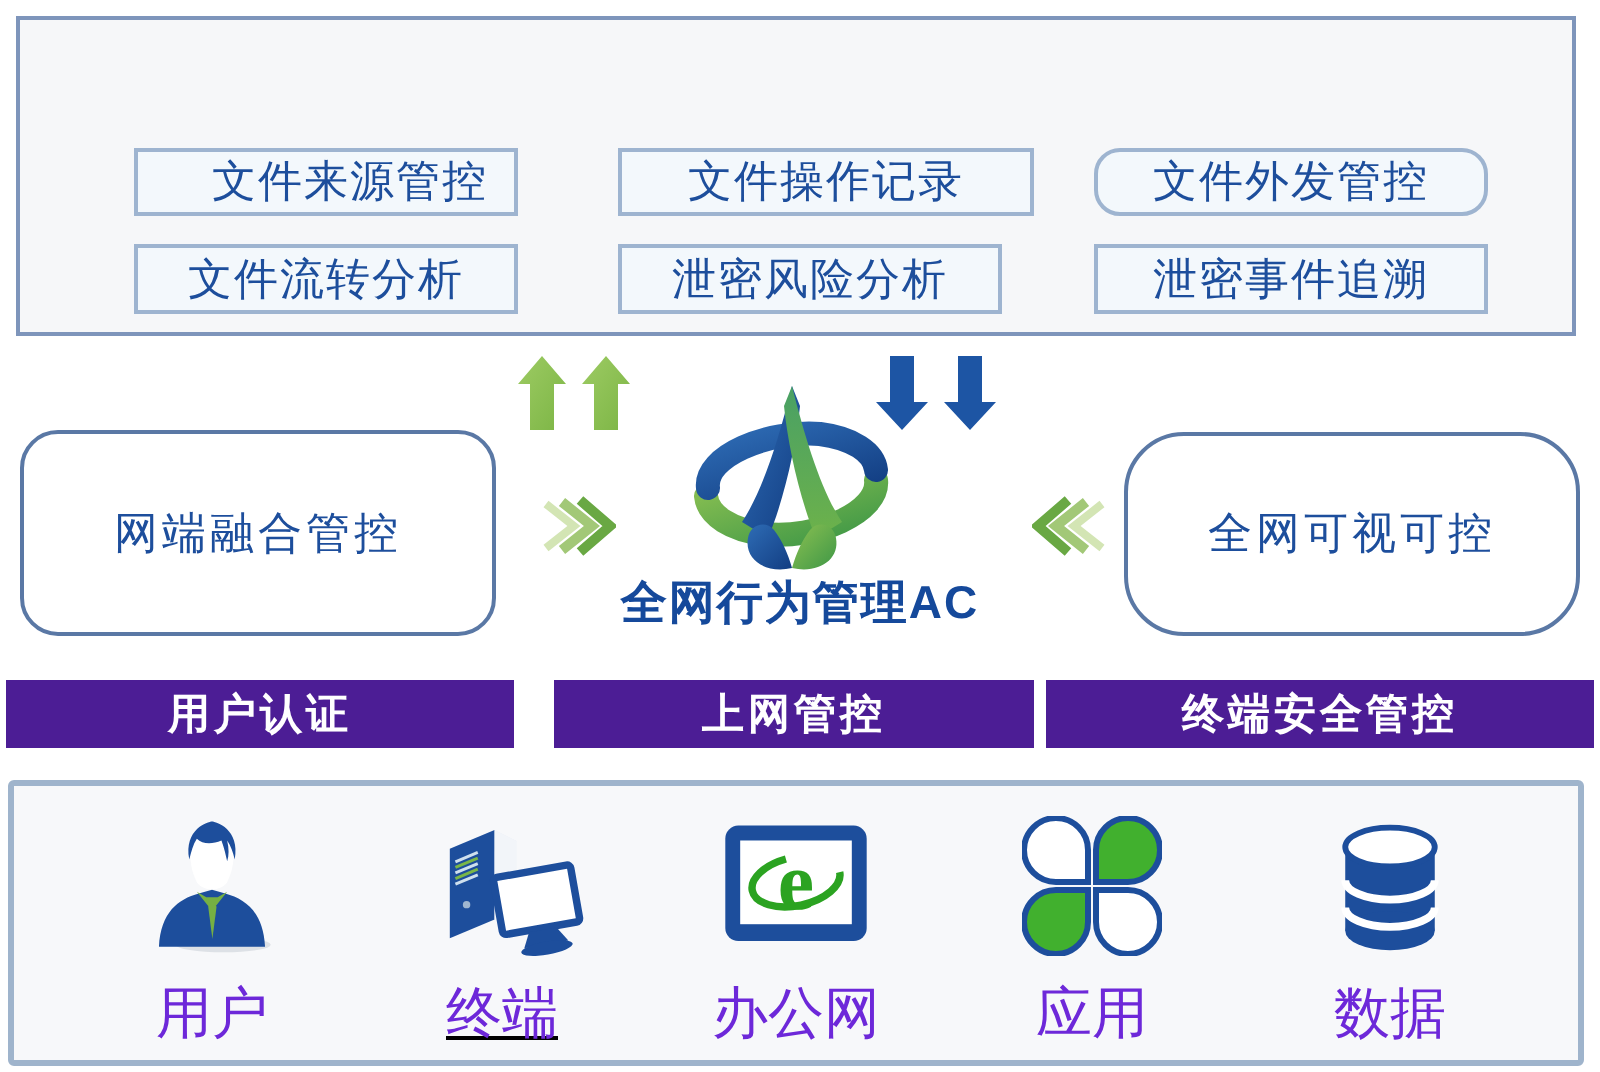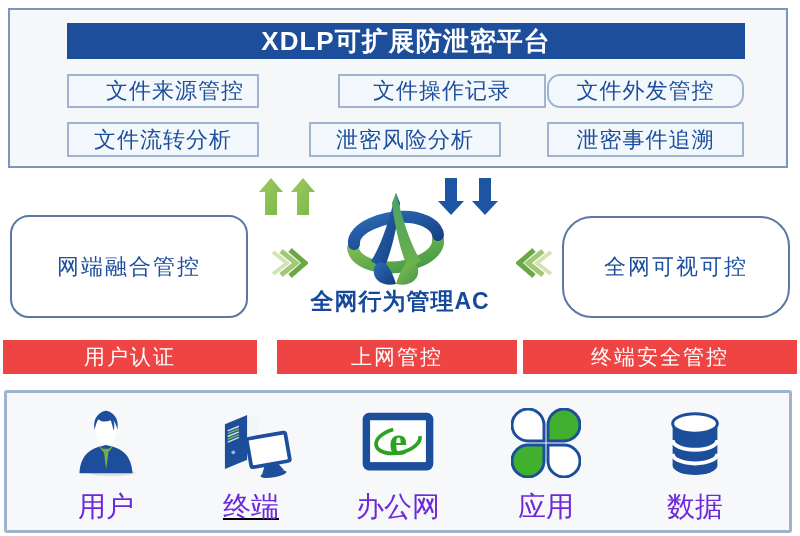--- a/index.html
+++ b/index.html
@@ -10,64 +10,61 @@
   
   .top-box{left:8px;top:8px;width:780px;height:160px;
            border:2px solid #7e95bb;background:#f6f7f9;}
   .header-bar{left:65px;top:21px;width:678px;height:36px;background:#1d4e9c;
               display:flex;align-items:center;justify-content:center;}
   .header-bar span{color:#ffffff;font-size:26px;font-weight:bold;letter-spacing:1px;}
   .module{border:2px solid #9eb4d0;background:#f3f8fc;color:#1d4e9c;
           font-size:22px;letter-spacing:1px;
           display:flex;align-items:center;justify-content:center;}
   .m0{left:65px;top:72px;width:192px;height:34px;padding-left:24px;}
-  .m1{left:307px;top:72px;width:208px;height:34px;margin-left:29px;}
+  .m1{left:307px;top:72px;width:208px;height:34px;}
   .m2{left:545px;top:72px;width:197px;height:34px;border-radius:13px;}
   .m3{left:65px;top:120px;width:192px;height:35px;}
   .m4{left:307px;top:120px;width:192px;height:35px;}
   .m5{left:545px;top:120px;width:197px;height:35px;}
 
   
   .side-box{border:2px solid #5a78a5;background:#ffffff;color:#1d4e9c;
             font-size:22px;letter-spacing:2px;
             display:flex;align-items:center;justify-content:center;}
   .side-left{left:10px;top:215px;width:238px;height:103px;border-radius:19px;}
   .side-right{left:562px;top:216px;width:228px;height:102px;border-radius:30px;}
   .up-arrows{left:259px;top:178px;}
   .down-arrows{left:438px;top:178px;}
   .ac-logo{left:344px;top:190px;}
   .chev-right{left:270px;top:246px;}
   .chev-left{left:516px;top:246px;}
   .ac-caption{left:295px;top:286px;width:210px;text-align:center;
               color:#15499b;font-size:23px;font-weight:bold;letter-spacing:1px;}
 
   
-  .gbar{background:#ef4444;color:#ffffff;font-size:21px;font-weight:normal;
+  .gbar{background:#4c1d95;color:#ffffff;font-size:21px;font-weight:bold;
         letter-spacing:2px;display:flex;align-items:center;justify-content:center;}
   .g0{left:3px;top:340px;width:254px;height:34px;}
   .g1{left:277px;top:340px;width:240px;height:34px;}
   .g2{left:523px;top:340px;width:274px;height:34px;}
 
   
   .bottom-box{left:4px;top:390px;width:788px;height:143px;
               border:3px solid #9fb4cc;border-radius:3px;background:#f7f8fa;}
   .asset{position:absolute;top:8px;width:130px;text-align:center;}
   .a0{left:34px;} .a1{left:179px;text-decoration:underline;} .a2{left:326px;} .a3{left:474px;} .a4{left:623px;}
   .icon-wrap{height:84px;display:flex;align-items:center;justify-content:center;}
   .asset-label{margin-top:3px;font-size:28px;color:#6d28d9;}
 </style>
 </head>
 <body>
 
 <div class="stage">
 
   <div class="abs top-box">
-    <div class="abs header-bar" style="left:57px;top:13px;">
-      <span>XDLP可扩展防泄密平台</span>
-    </div>
     <div class="abs module m0" style="left:57px;top:64px;">文件来源管控</div>
     <div class="abs module m1" style="left:299px;top:64px;">文件操作记录</div>
     <div class="abs module m2" style="left:537px;top:64px;">文件外发管控</div>
     <div class="abs module m3" style="left:57px;top:112px;">文件流转分析</div>
     <div class="abs module m4" style="left:299px;top:112px;">泄密风险分析</div>
     <div class="abs module m5" style="left:537px;top:112px;">泄密事件追溯</div>
   </div>
 
   <div class="abs side-box side-left">网端融合管控</div>
   <div class="abs side-box side-right">全网可视可控</div>

